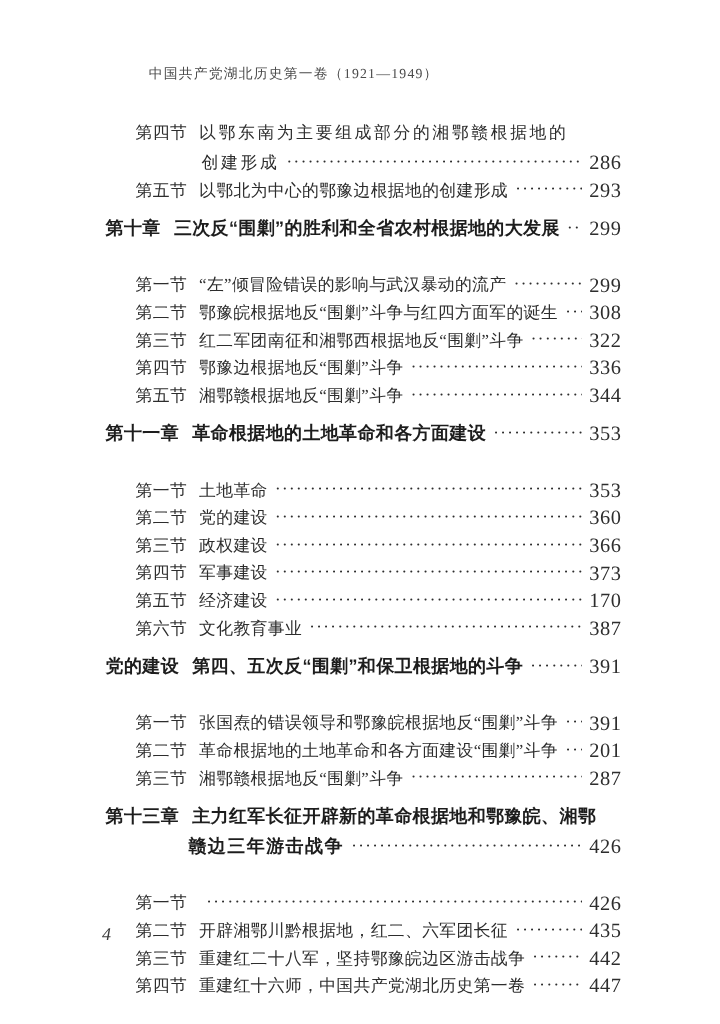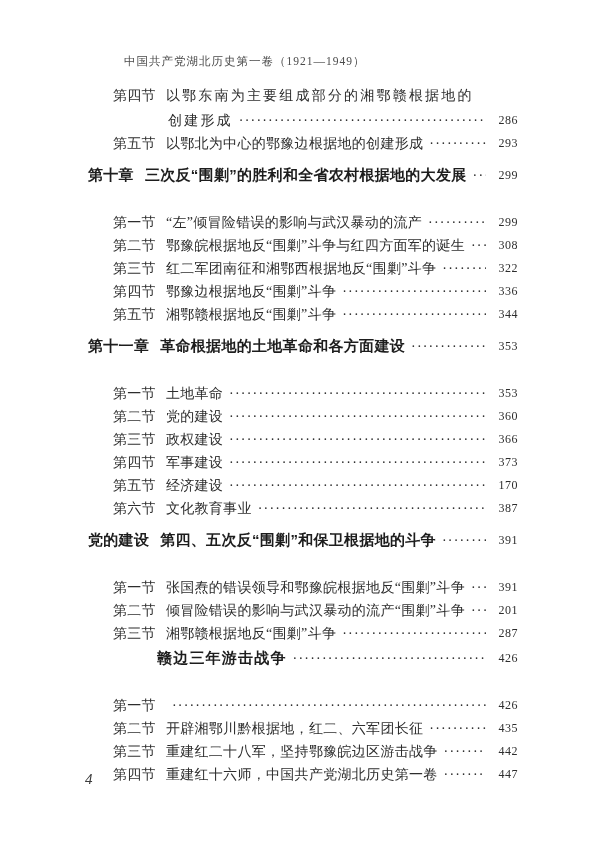--- a/index.html
+++ b/index.html
@@ -17,21 +17,21 @@
     top: 54px;
     font-size: 11.5px;
     letter-spacing: 1px;
     color: var(--header-text, #4a4a4a);
     white-space: nowrap;
     margin-left: 36px;
   }
   .toc {
     position: absolute;
     left: 88px;
-    top: 84px;
+    top: 99px;
     width: 430px;
   }
   .toc-row {
     display: flex;
     align-items: center;
     height: 23px;
     font-size: 14px;
     letter-spacing: 0.3px;
     white-space: nowrap;
   }
@@ -64,21 +64,21 @@
     letter-spacing: 1.2px;
     color: var(--text, #2d2d2d);
   }
   .pagenum {
     flex: none;
     min-width: 26px;
     text-align: right;
     margin-left: 6px;
     font-family: "Liberation Serif", "DejaVu Serif", serif;
     font-weight: normal;
-    font-size: 12px;
+    font-size: 17px;
     letter-spacing: 0.5px;
     color: var(--text, #2d2d2d);
   }
   .folio {
     position: absolute;
     left: 85px;
     top: 771px;
     font-style: italic;
     font-size: 15px;
     color: var(--folio-text, #3c3c3c);
@@ -191,29 +191,33 @@
         <span class="pagenum">391</span>
       </div>
       <div class="toc-row section gap-md">
         <span class="label">第一节</span>
         <span class="title">张国焘的错误领导和鄂豫皖根据地反“围剿”斗争</span>
         <span class="leader">························································································································</span>
         <span class="pagenum">391</span>
       </div>
       <div class="toc-row section">
         <span class="label">第二节</span>
-        <span class="title">倾冒险错误的影响与武汉暴动的流产“围剿”斗争</span>
+        <span class="title">革命根据地的土地革命和各方面建设“围剿”斗争</span>
         <span class="leader">························································································································</span>
         <span class="pagenum">201</span>
       </div>
       <div class="toc-row section">
         <span class="label">第三节</span>
         <span class="title">湘鄂赣根据地反“围剿”斗争</span>
         <span class="leader">························································································································</span>
         <span class="pagenum">287</span>
+      </div>
+      <div class="toc-row chapter no-page gap-lg">
+        <span class="label">第十三章</span>
+        <span class="title">主力红军长征开辟新的革命根据地和鄂豫皖、湘鄂</span>
       </div>
       <div class="toc-row chapter-cont gap-xs">
         <span class="title">赣边三年游击战争</span>
         <span class="leader">························································································································</span>
         <span class="pagenum">426</span>
       </div>
       <div class="toc-row section gap-md">
         <span class="label">第一节</span>
         <span class="leader">························································································································</span>
         <span class="pagenum">426</span>

